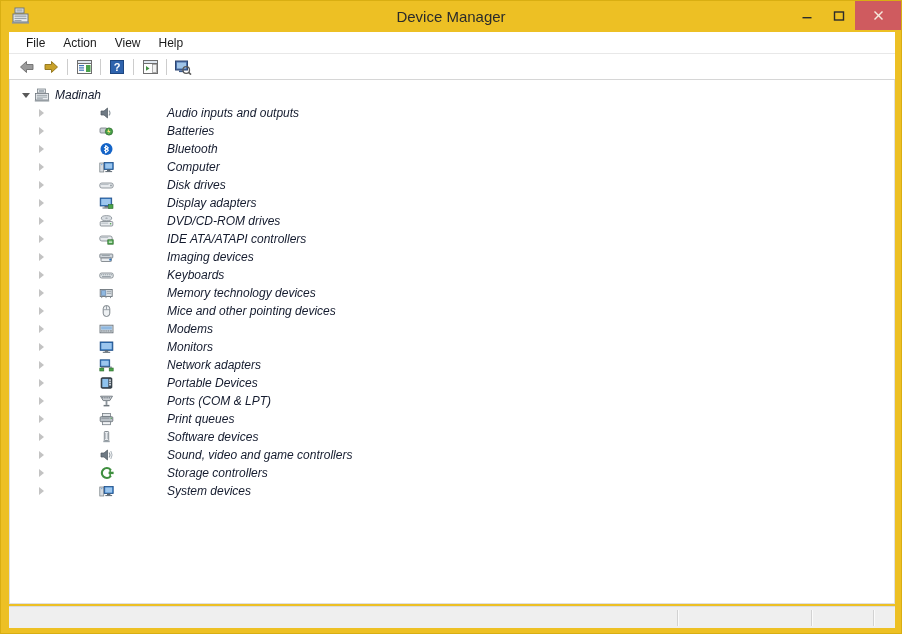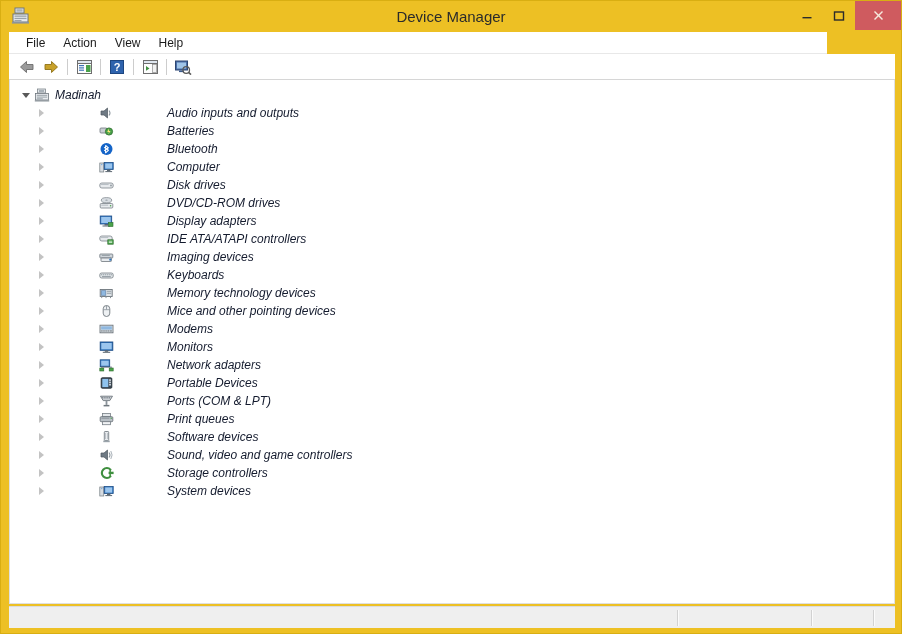--- a/index.html
+++ b/index.html
@@ -71,21 +71,21 @@
     width: 46px;
     background: #cf5b5f;
     color: #f4e7dd;
     font-size: 14px;
   }
 
   
   .menubar {
     position: absolute;
     left: 8px; top: 31px;
-    width: 818px;
+    width: 886px;
     height: 22px;
     background: #ffffff;
     border-bottom: 1px solid #e8e8e8;
     display: flex;
     align-items: center;
     padding-left: 8px;
     box-sizing: border-box;
   }
   .menu-item {
     font-size: 12px;
@@ -402,44 +402,44 @@
         </span>
         <span class="node-label">Disk drives</span>
       </div>
 
       <div class="node indent-1">
         <span class="exp">
             <span class="tri-closed"></span>
           </span>
         <span class="ico">
           <svg width="15" height="14" viewBox="0 0 15 14">
+            <rect x="1.2" y="2" width="11.5" height="8" fill="#2f76c0" stroke="#1d4c85" stroke-width="0.8"></rect>
+            <rect x="2.2" y="2.9" width="9.5" height="6.2" fill="#9cc6ee"></rect>
+            <rect x="5.5" y="10" width="3.5" height="1.5" fill="#5b6670"></rect>
+            <rect x="3.5" y="11.5" width="7.5" height="1" fill="#5b6670"></rect>
+            <rect x="9.5" y="8.5" width="4.5" height="4" fill="#4aa34a" stroke="#2c6b2c" stroke-width="0.6"></rect>
+          </svg>
+        </span>
+        <span class="node-label">Display adapters</span>
+      </div>
+
+      <div class="node indent-1">
+        <span class="exp">
+            <span class="tri-closed"></span>
+          </span>
+        <span class="ico">
+          <svg width="15" height="14" viewBox="0 0 15 14">
             <ellipse cx="7.5" cy="4.2" rx="5.2" ry="2.6" fill="#d8dde2" stroke="#777f86" stroke-width="0.7"></ellipse>
             <ellipse cx="7.5" cy="4.2" rx="1.2" ry="0.6" fill="#9aa3aa"></ellipse>
             <rect x="1.2" y="7.5" width="12.6" height="4.5" rx="1" fill="#e8ebee" stroke="#777f86" stroke-width="0.8"></rect>
             <rect x="2.2" y="8.6" width="7" height="1.1" fill="#b7bec4"></rect>
             <circle cx="11.6" cy="9.8" r="0.8" fill="#4aa34a"></circle>
           </svg>
         </span>
         <span class="node-label">DVD/CD-ROM drives</span>
-      </div>
-
-      <div class="node indent-1">
-        <span class="exp">
-            <span class="tri-closed"></span>
-          </span>
-        <span class="ico">
-          <svg width="15" height="14" viewBox="0 0 15 14">
-            <rect x="1.2" y="2" width="11.5" height="8" fill="#2f76c0" stroke="#1d4c85" stroke-width="0.8"></rect>
-            <rect x="2.2" y="2.9" width="9.5" height="6.2" fill="#9cc6ee"></rect>
-            <rect x="5.5" y="10" width="3.5" height="1.5" fill="#5b6670"></rect>
-            <rect x="3.5" y="11.5" width="7.5" height="1" fill="#5b6670"></rect>
-            <rect x="9.5" y="8.5" width="4.5" height="4" fill="#4aa34a" stroke="#2c6b2c" stroke-width="0.6"></rect>
-          </svg>
-        </span>
-        <span class="node-label">Display adapters</span>
       </div>
 
 
       <div class="node indent-1">
         <span class="exp">
             <span class="tri-closed"></span>
           </span>
         <span class="ico">
           <svg width="15" height="14" viewBox="0 0 15 14">
             <rect x="0.8" y="4" width="12.4" height="5" rx="2" fill="#e6e9ec" stroke="#7b838a" stroke-width="0.8"></rect>

